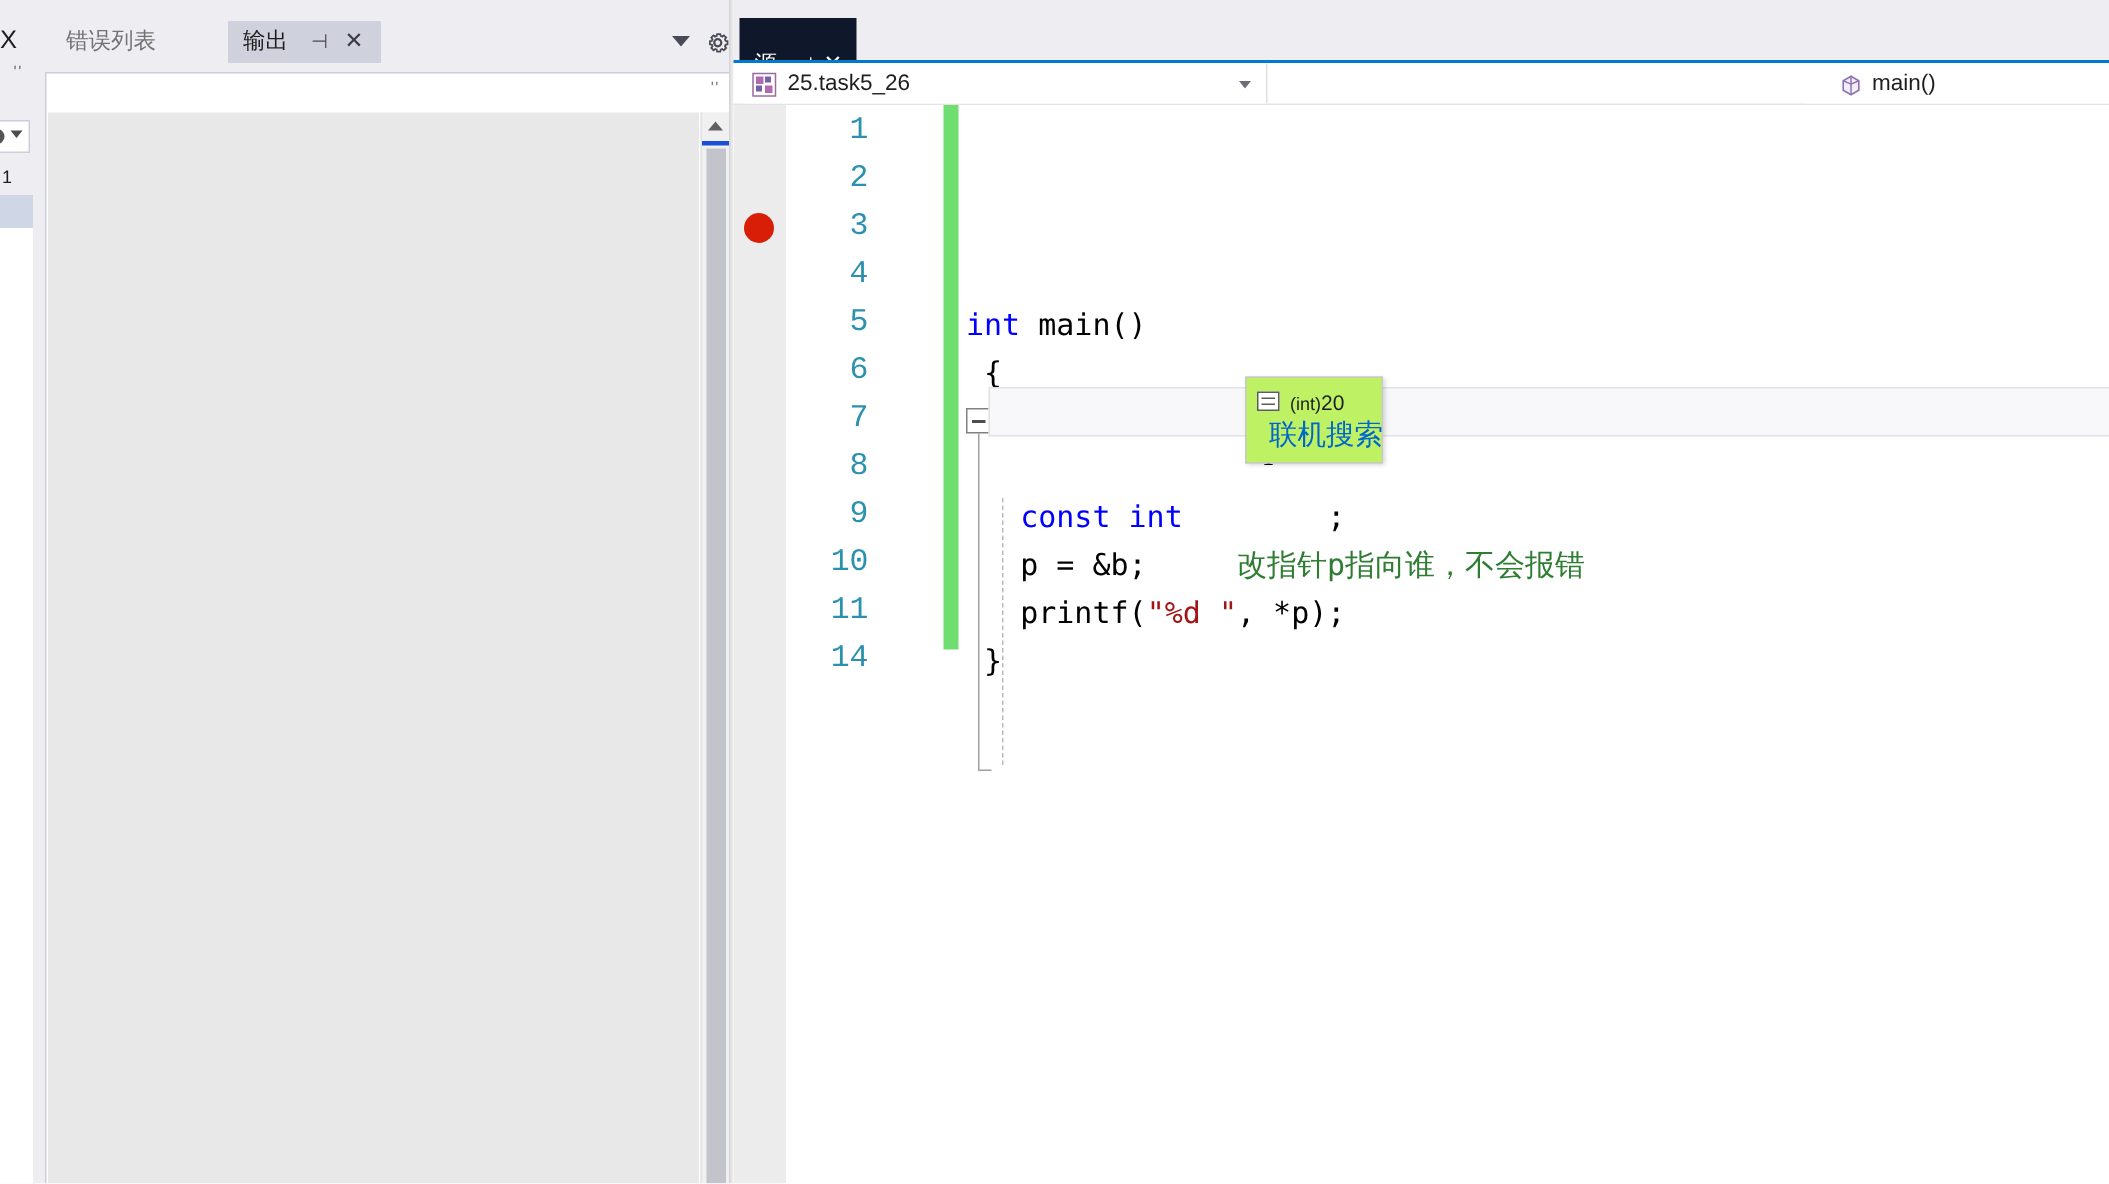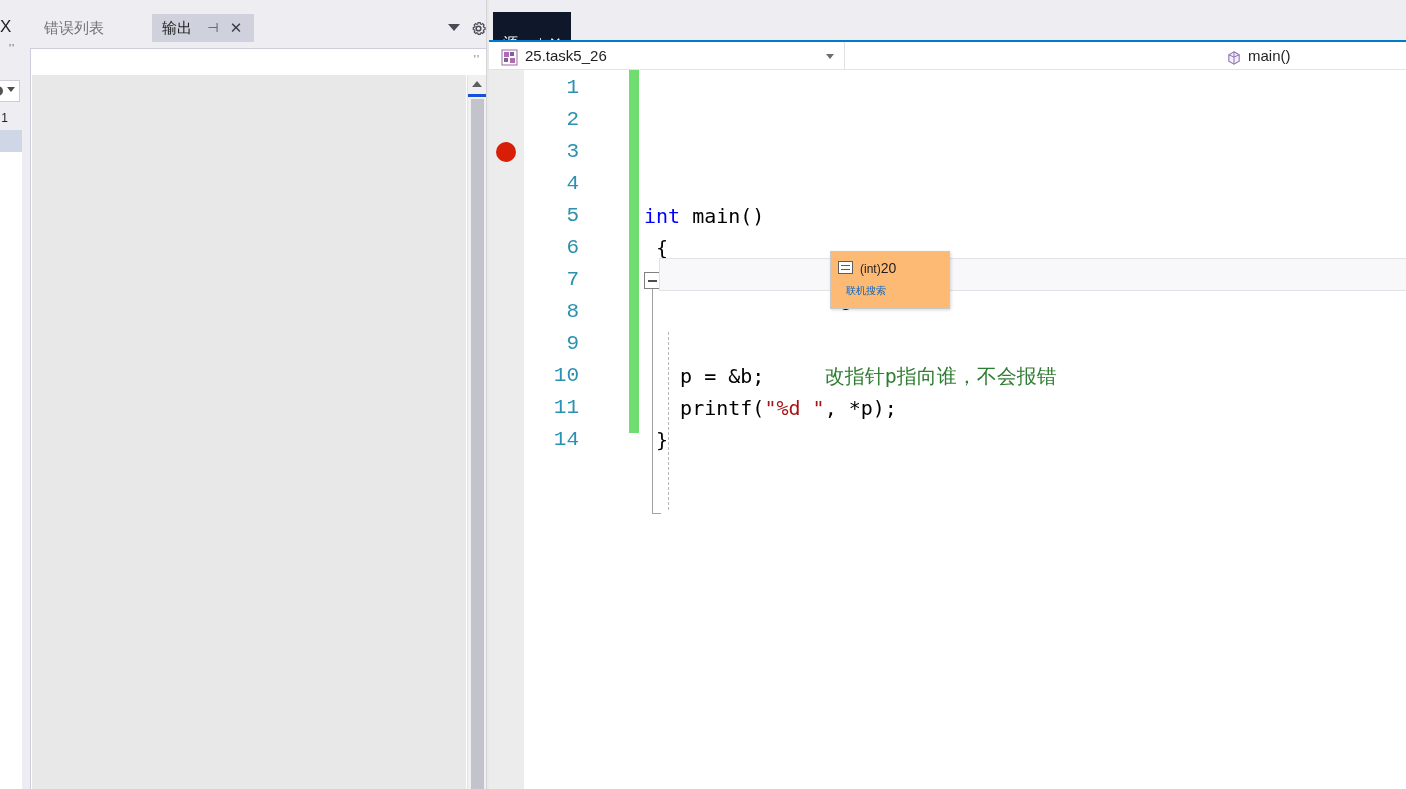--- a/index.html
+++ b/index.html
@@ -446,22 +446,22 @@
     position: absolute;
     left: 179px; top: 262px;
     width: 0; height: 178px;
     border-left: 1px dashed #b9b9b9;
   }
 
   
   .tooltip {
     position: absolute;
     left: 341px; top: 251px;
-    width: 120px; height: 58px;
-    background: #fdba74;
+    width: 92px; height: 58px;
+    background: #bef264;
     border: 1px solid #c8c8c8;
     box-sizing: border-box;
     box-shadow: 1px 1px 3px rgba(0,0,0,0.16);
   }
   .tooltip-row1 {
     position: absolute;
     left: 0; top: 3px;
     width: 100%;
     height: 26px;
   }
@@ -492,21 +492,21 @@
     font-size: 14px;
     line-height: 20px;
     color: #1e1e1e;
     white-space: nowrap;
   }
   .tt-type .tpart { font-size: 12px; }
   .tt-link {
     position: absolute;
     left: 15px; top: 28px;
     font-family: "Liberation Sans", sans-serif;
-    font-size: 10px;
+    font-size: 19px;
     color: #0066cc;
     line-height: 22px;
     white-space: nowrap;
   }
 </style>
 </head>
 <body>
 
 <div id="root">
 
@@ -638,20 +638,21 @@
           </div>
           <div class="codeline" style="top: 194px;">
             <div class="lineno">7</div>
             <div class="linetext"><span class="kw">   int</span><span class="ident"> a = 10;</span></div>
           </div>
           <div class="codeline" style="top: 226px;">
             <div class="lineno">8</div>
           </div>
           <div class="codeline" style="top: 258px;">
             <div class="lineno">9</div>
+            <div class="linetext"><span class="kw">   const int</span><span class="ident">        ;</span></div>
           </div>
           <div class="codeline" style="top: 290px;">
             <div class="lineno">10</div>
             <div class="linetext"><span class="ident">   p = &amp;b;     </span><span class="cmt">改指针p指向谁，不会报错</span></div>
           </div>
           <div class="codeline" style="top: 322px;">
             <div class="lineno">11</div>
             <div class="linetext"><span class="ident">   printf(</span><span class="str">"%d "</span><span class="ident">, *p);</span></div>
           </div>
           <div class="codeline" style="top: 354px;">

